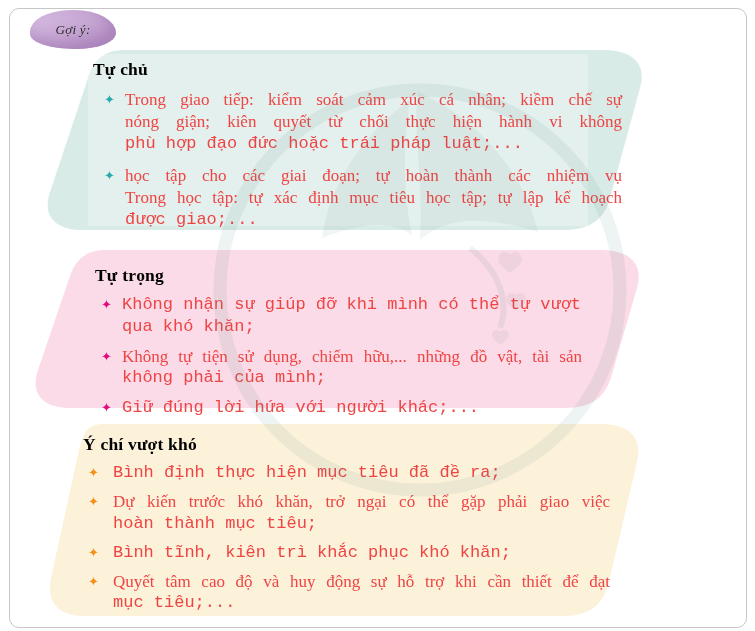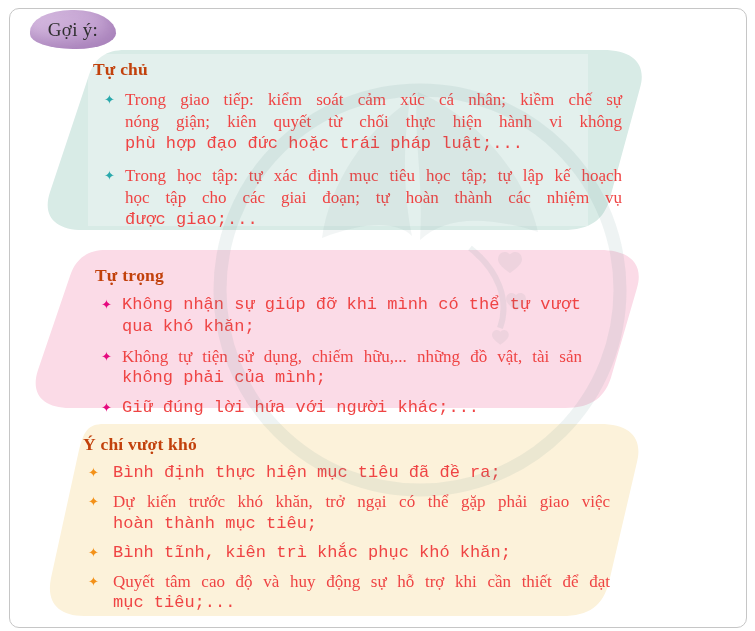--- a/index.html
+++ b/index.html
@@ -5,26 +5,26 @@
   html,body{margin:0;padding:0;background:#ffffff;}
   body{width:755px;height:631px;position:relative;overflow:hidden;
        font-family:"Liberation Serif","DejaVu Serif",serif;color:#2d2d2d;}
   .page-border{position:absolute;left:9px;top:8px;width:736px;height:618px;
        border:1px solid #c6c6c6;border-radius:10px;background:#ffffff;z-index:0;}
   
   .hint-badge{position:absolute;left:30px;top:10px;width:86px;height:39px;z-index:6;
        border-radius:50% 50% 48% 52% / 58% 62% 42% 40%;
        display:flex;align-items:center;justify-content:center;
        box-shadow:inset -6px -8px 14px rgba(122,77,148,0.35);}
-  .hint-badge span{font-size:19px;color:#2e2e2e;letter-spacing:0.3px;}
+  .hint-badge span{font-style:italic;font-size:13px;color:#2e2e2e;letter-spacing:0.3px;}
   
   .panel{position:absolute;z-index:2;}
   .panel-bg{position:absolute;left:0;top:0;width:100%;height:100%;}
   .panel-content{position:relative;}
-  .panel h3{margin:0;font-size:17.5px;font-weight:bold;color:#c2410c;letter-spacing:0.2px;}
+  .panel h3{margin:0;font-size:17.5px;font-weight:bold;color:#000000;letter-spacing:0.2px;}
   ul.bullets{list-style:none;margin:0;padding:0;}
   ul.bullets li{display:flex;align-items:flex-start;}
   .star{box-sizing:border-box;font-size:13px;line-height:22px;}
   .btext{flex:1;font-size:17px;line-height:21.8px;color:#ef4444;}
   .jline{text-align:justify;text-align-last:justify;}
   .lline{text-align:left;font-family:Liberation Mono, monospace;}
 
   .panel-0{left:25px;top:48px;width:643px;height:184px;}
   .panel-0 .panel-content{padding:11px 46px 0 68px;}
   .panel-0 h3{margin-bottom:9px;}
@@ -67,22 +67,22 @@
           <span class="star" style="color: rgb(42, 169, 172);">✦</span>
           <div class="btext">
             <div class="jline">Trong giao tiếp: kiểm soát cảm xúc cá nhân; kiềm chế sự</div>
             <div class="jline">nóng giận; kiên quyết từ chối thực hiện hành vi không</div>
             <div class="lline">phù hợp đạo đức hoặc trái pháp luật;...</div>
           </div>
         </li>
         <li>
           <span class="star" style="color: rgb(42, 169, 172);">✦</span>
           <div class="btext">
+            <div class="jline">học tập cho các giai đoạn; tự hoàn thành các nhiệm vụ</div>
             <div class="jline">Trong học tập: tự xác định mục tiêu học tập; tự lập kế hoạch</div>
-            <div class="jline">học tập cho các giai đoạn; tự hoàn thành các nhiệm vụ</div>
             <div class="lline">được giao;...</div>
           </div>
         </li>
       </ul>
   </div>
 </section>
 
 <section class="panel panel-1">
   <svg class="panel-bg" viewBox="0 0 640 162" preserveAspectRatio="none" aria-hidden="true">
     <path d="M 86 2 L 580 2 C 610 2 624 16 617 40 L 592 126 C 586 149 572 160 545 160 L 50 160 C 23 160 10 146 18 122 L 50 28 C 56 10 68 2 86 2 Z" fill="#fbdbe7"></path>

